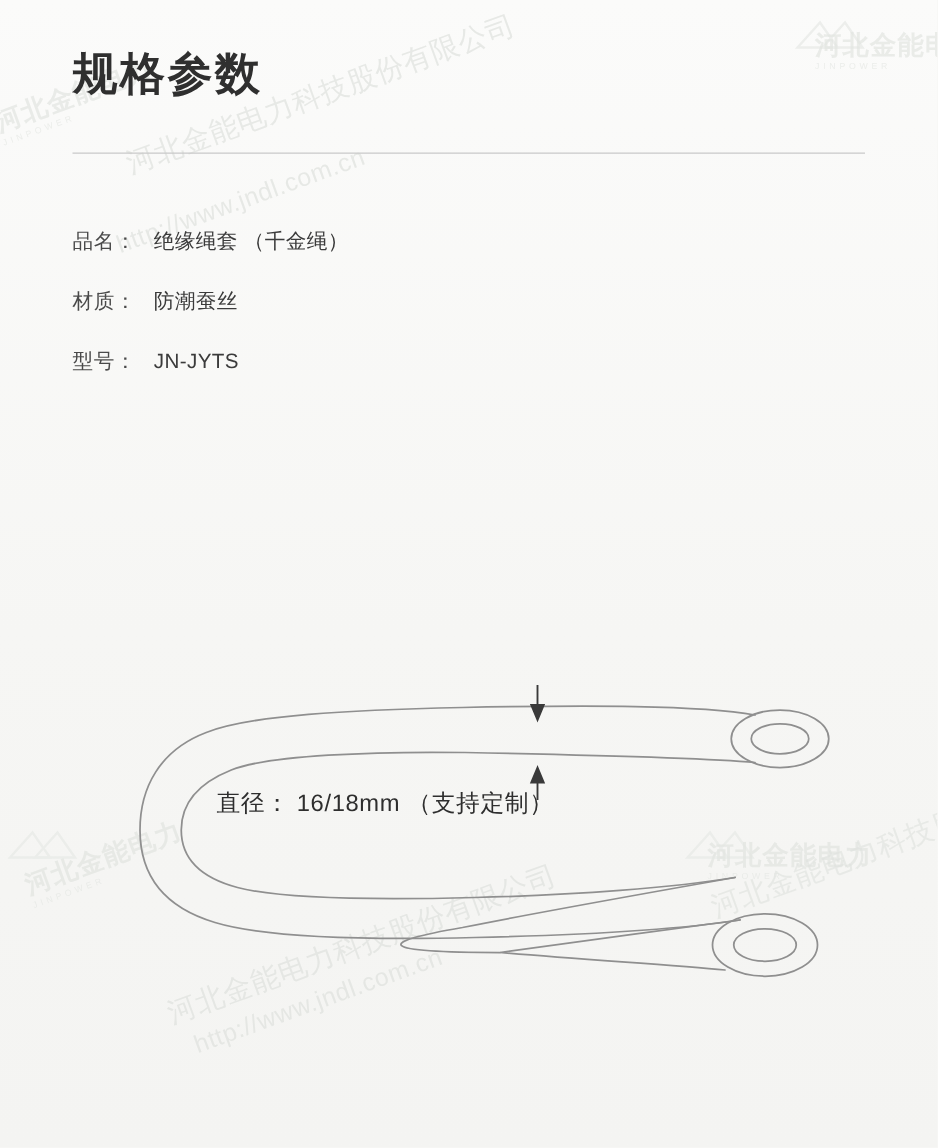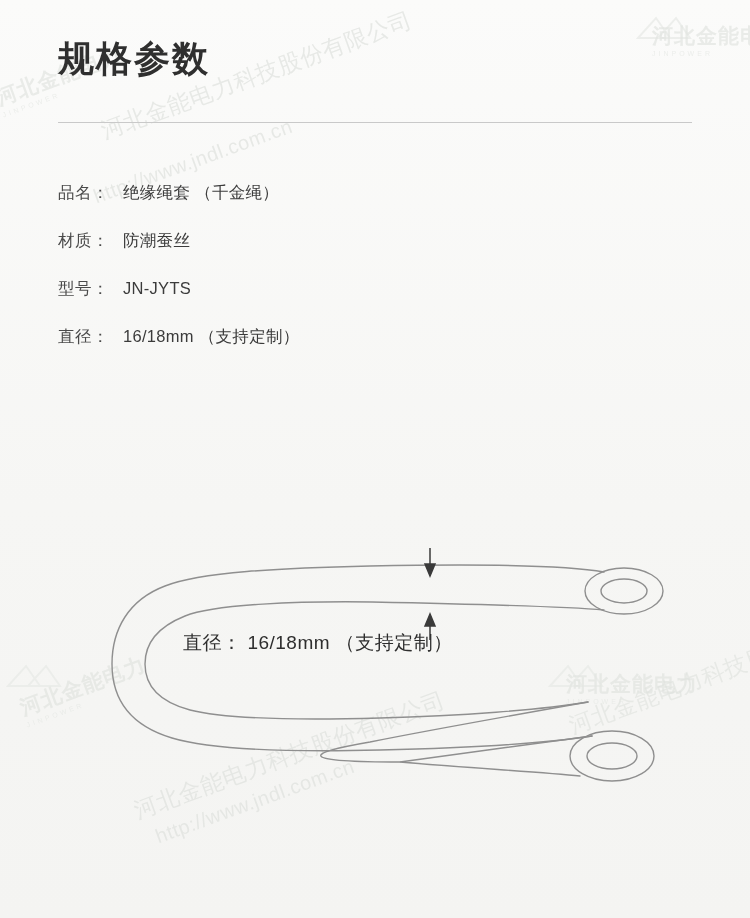--- a/index.html
+++ b/index.html
@@ -113,21 +113,20 @@
   .diagram svg { display: block; }
   .caption {
     position: absolute;
     left: 0;
     top: 630px;
     width: 616px;
     text-align: center;
     font-size: 19px;
     color: #2e2e2e;
     letter-spacing: .5px;
-    padding-left: 10px;
   }
 </style>
 </head>
 <body>
 
 <div class="page">
 
   <div class="wm wm-url" style="left:88px; top:150px;">http://www.jndl.com.cn</div>
   <div class="wm wm-url" style="left:92px; top:60px; font-size:23px;">河北金能电力科技股份有限公司</div>
 
@@ -174,24 +173,20 @@
       <span class="spec-label">品名：</span>
       <span class="spec-value">绝缘绳套 （千金绳）</span>
     </div>
     <div class="spec-row">
       <span class="spec-label">材质：</span>
       <span class="spec-value">防潮蚕丝</span>
     </div>
     <div class="spec-row">
       <span class="spec-label">型号：</span>
       <span class="spec-value">JN-JYTS</span>
-    </div>
-    <div class="spec-row">
-      <span class="spec-label">直径：</span>
-      <span class="spec-value">16/18mm （支持定制）</span>
     </div>
   </div>
 
   <div class="diagram">
     <svg width="750" height="330" viewBox="0 0 750 330">
       <g fill="none" stroke="#8f8f8f" stroke-width="1.4" stroke-linecap="round">
 
         <path d="M604 42
                  C 560 34, 470 34, 370 36
                  C 280 38, 200 42, 165 56

